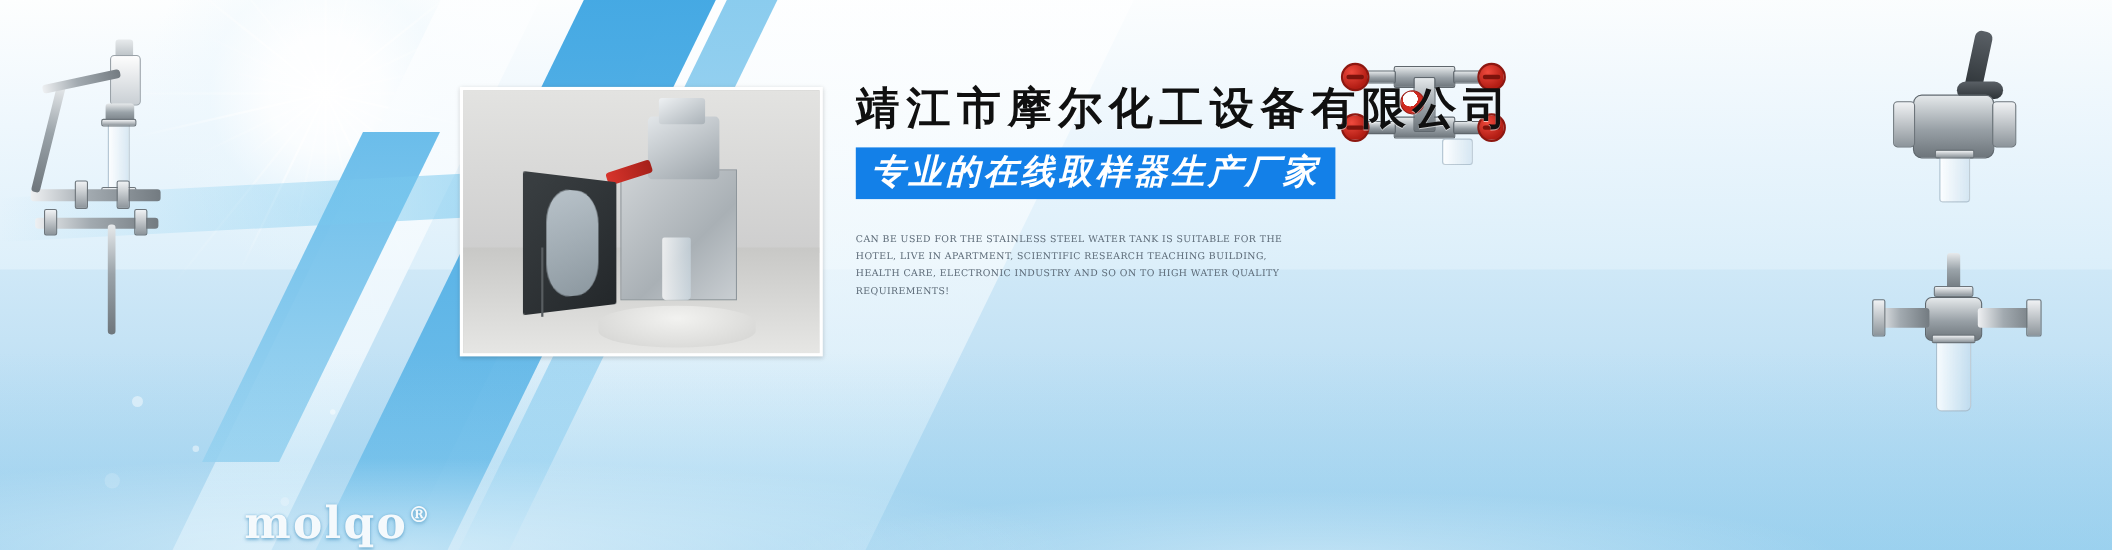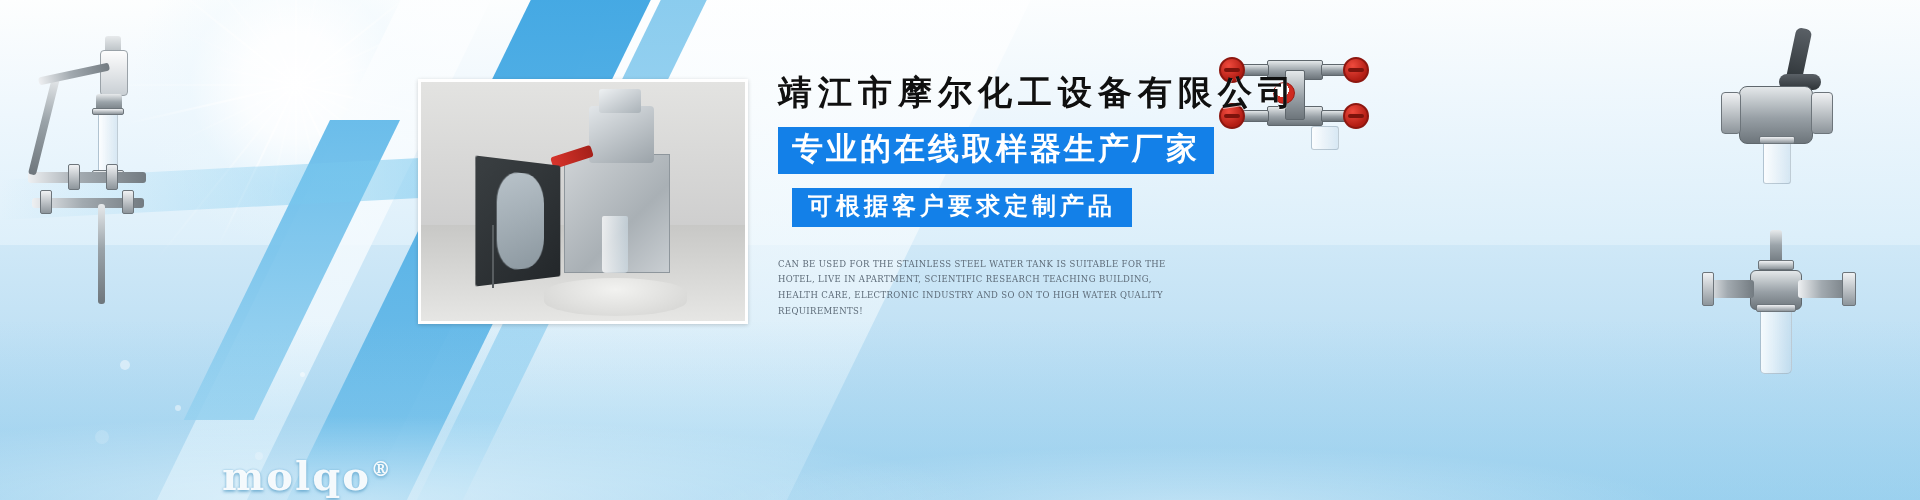--- a/index.html
+++ b/index.html
@@ -91,43 +91,44 @@
   .ph-bottle{position:absolute;left:56%;top:56%;width:8%;height:24%;
     background:linear-gradient(90deg,rgba(255,255,255,.75),rgba(210,225,235,.55));border-radius:2px 2px 4px 4px;}
   .ph-base{position:absolute;left:38%;bottom:2%;width:44%;height:16%;
     background:radial-gradient(ellipse at 50% 30%,#f2f2f0,#d2d2d0);border-radius:50%/40%;}
   .ph-tube{position:absolute;left:22%;top:60%;width:2px;height:26%;background:#585d60;}
 
   
   #text-block{position:absolute;left:778px;top:76px;width:620px;}
 
   #company-name{
-    font-family:Liberation Mono, monospace;
+    font-family:Liberation Sans, sans-serif;
     font-weight:700;
-    font-size:34px;
+    font-size:40px;
     letter-spacing:6px;
     color:#101010;
     white-space:nowrap;
     line-height:1.15;
     text-shadow:0 1px 0 rgba(255,255,255,.6);
   }
 
   .hl-bar{
     display:inline-block;
     background:#1380e8;
     color:#ffffff;
     font-weight:700;
     white-space:nowrap;
   }
   #headline{
     margin-top:12px;
     font-size:31px;
     letter-spacing:3px;
     padding:5px 14px 7px 14px;
     line-height:1.12;
+    font-style:italic;
   }
 
   #subline{
     margin-top:14px;
     font-size:22px;
     letter-spacing:1px;
     color:#1a1a1a;
     white-space:nowrap;
     line-height:1.2;
   }
@@ -319,21 +320,20 @@
     </div>
   </div>
 
   <div id="text-block">
 
     <div id="company-name">靖江市摩尔化工设备有限公司</div>
 
     <div class="hl-bar" id="headline">专业的在线取样器生产厂家</div>
 
 
-    <div class="hl-bar" id="cta">可根据客户要求定制产品</div>
 
     <div id="fineprint">CAN BE USED FOR THE STAINLESS STEEL WATER TANK IS SUITABLE FOR THE HOTEL, LIVE IN APARTMENT, SCIENTIFIC RESEARCH TEACHING BUILDING, HEALTH CARE, ELECTRONIC INDUSTRY AND SO ON TO HIGH WATER QUALITY REQUIREMENTS!</div>
   </div>
 
   <div id="watermark">
     <span>molqo</span><span class="reg">®</span>
   </div>
 
 </div>
 

